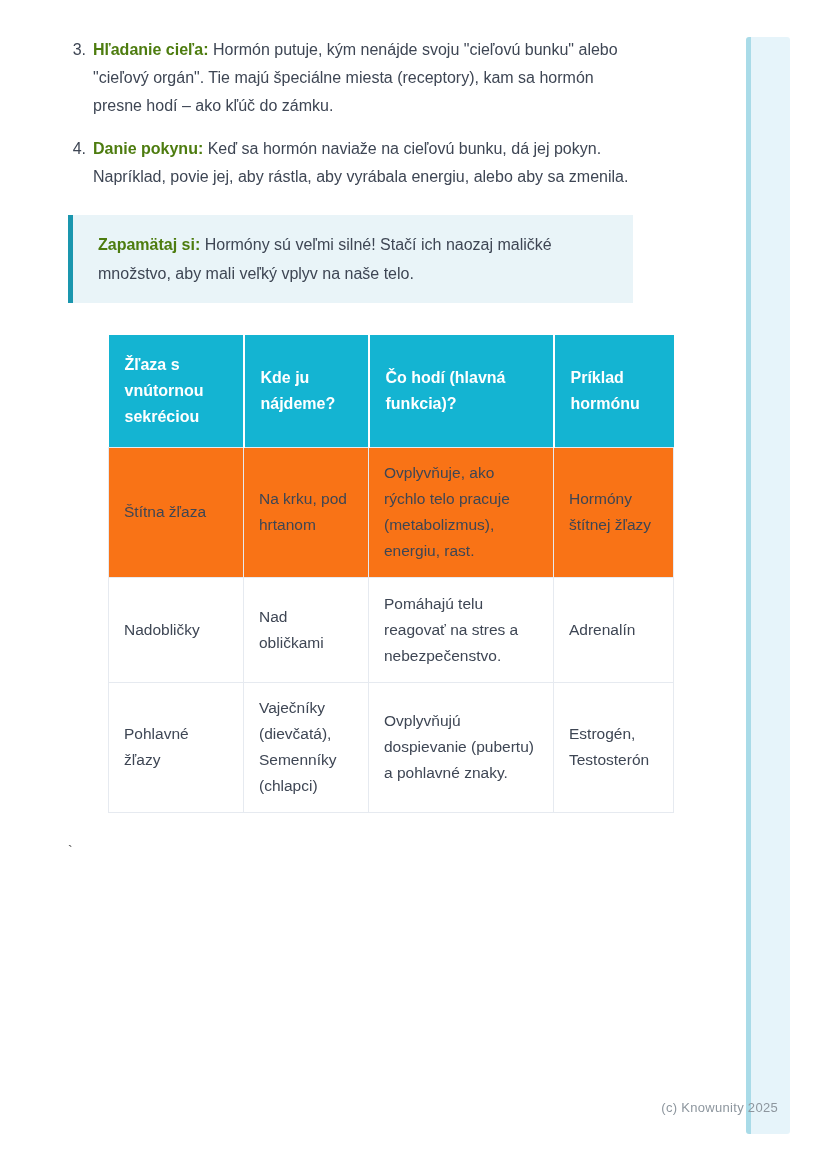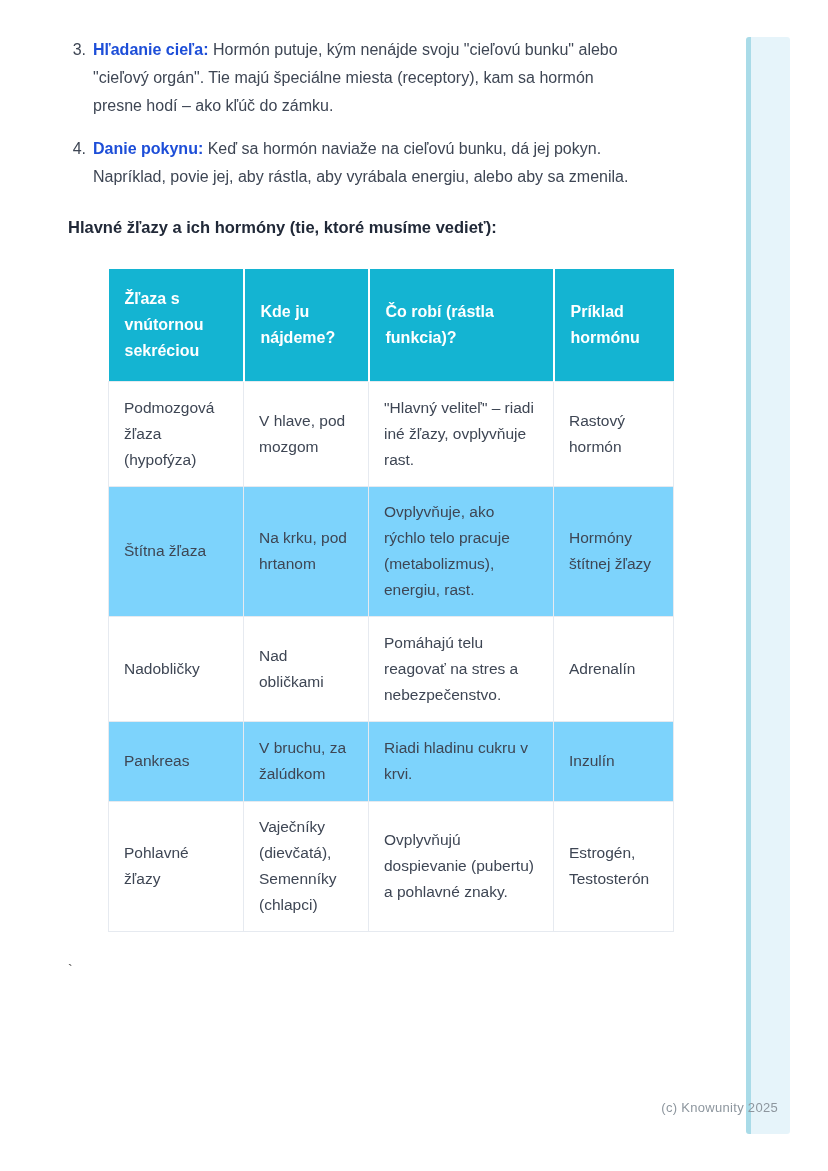--- a/index.html
+++ b/index.html
@@ -33,21 +33,21 @@
     margin-bottom:15px;
     font-size:16px;
     line-height:28px;
   }
   .num-item .num{
     flex:0 0 18px;
     margin-right:7px;
     text-align:right;
   }
   .num-item p{margin:0;}
-  b{color:#1d4ed8;}
+  b{color:#4d7c0f;}
   .callout{
     margin-top:24px;
     background:#e9f4f8;
     border-left:5px solid #1a96ae;
     padding:15px 24px 15px 25px;
     font-size:16px;
     line-height:29px;
   }
   .callout p{margin:0;}
   .section-heading{
@@ -80,21 +80,21 @@
   td{
     border:1px solid #e6eaf0;
     padding:12px 15px;
     font-size:15.5px;
     line-height:26px;
     vertical-align:middle;
     color:#3e4654;
     box-sizing:border-box;
     background:#ffffff;
   }
-  tr.alt td{background:#7dd3fc;}
+  tr.alt td{background:#f97316;}
   .stray{
     margin-top:30px;
     font-size:14px;
     color:#4a4a4a;
   }
   .footer{
     position:absolute;
     right:50px;
     top:1100px;
     font-size:13px;
@@ -116,62 +116,53 @@
       <p><b>Hľadanie cieľa:</b>
       <span>Hormón putuje, kým nenájde svoju "cieľovú bunku" alebo "cieľový orgán". Tie majú špeciálne miesta (receptory), kam sa hormón presne hodí – ako kľúč do zámku.</span></p>
     </li>
     <li class="num-item">
       <span class="num">4.</span>
       <p><b>Danie pokynu:</b>
       <span>Keď sa hormón naviaže na cieľovú bunku, dá jej pokyn. Napríklad, povie jej, aby rástla, aby vyrábala energiu, alebo aby sa zmenila.</span></p>
     </li>
   </ol>
 
+  <div class="callout">
+    <p><b>Zapamätaj si:</b>
+    <span>Hormóny sú veľmi silné! Stačí ich naozaj maličké množstvo, aby mali veľký vplyv na naše telo.</span></p>
+  </div>
 
-  <h3 class="section-heading">Hlavné žľazy a ich hormóny (tie, ktoré musíme vedieť):</h3>
 
   <table>
     <colgroup>
       <col style="width:135px">
         <col style="width:125px">
         <col style="width:185px">
         <col style="width:120px">
     </colgroup>
     <thead>
       <tr id="thead-row">
           <th>Žľaza s vnútornou sekréciou</th>
           <th>Kde ju nájdeme?</th>
-          <th>Čo robí (rástla funkcia)?</th>
+          <th>Čo hodí (hlavná funkcia)?</th>
           <th>Príklad hormónu</th>
         </tr>
     </thead>
     <tbody id="tbody">
-        <tr style="height: 105px;">
-          <td>Podmozgová žľaza (hypofýza)</td>
-          <td>V hlave, pod mozgom</td>
-          <td>"Hlavný veliteľ" – riadi iné žľazy, ovplyvňuje rast.</td>
-          <td>Rastový hormón</td>
-        </tr>
         <tr class="alt" style="height: 130px;">
           <td>Štítna žľaza</td>
           <td>Na krku, pod hrtanom</td>
           <td>Ovplyvňuje, ako rýchlo telo pracuje (metabolizmus), energiu, rast.</td>
           <td>Hormóny štítnej žľazy</td>
         </tr>
         <tr style="height: 105px;">
           <td>Nadobličky</td>
           <td>Nad obličkami</td>
           <td>Pomáhajú telu reagovať na stres a nebezpečenstvo.</td>
           <td>Adrenalín</td>
-        </tr>
-        <tr class="alt" style="height: 80px;">
-          <td>Pankreas</td>
-          <td>V bruchu, za žalúdkom</td>
-          <td>Riadi hladinu cukru v krvi.</td>
-          <td>Inzulín</td>
         </tr>
         <tr style="height: 130px;">
           <td>Pohlavné žľazy</td>
           <td>Vaječníky (dievčatá), Semenníky (chlapci)</td>
           <td>Ovplyvňujú dospievanie (pubertu) a pohlavné znaky.</td>
           <td>Estrogén, Testosterón</td>
         </tr>
       </tbody>
   </table>
 

